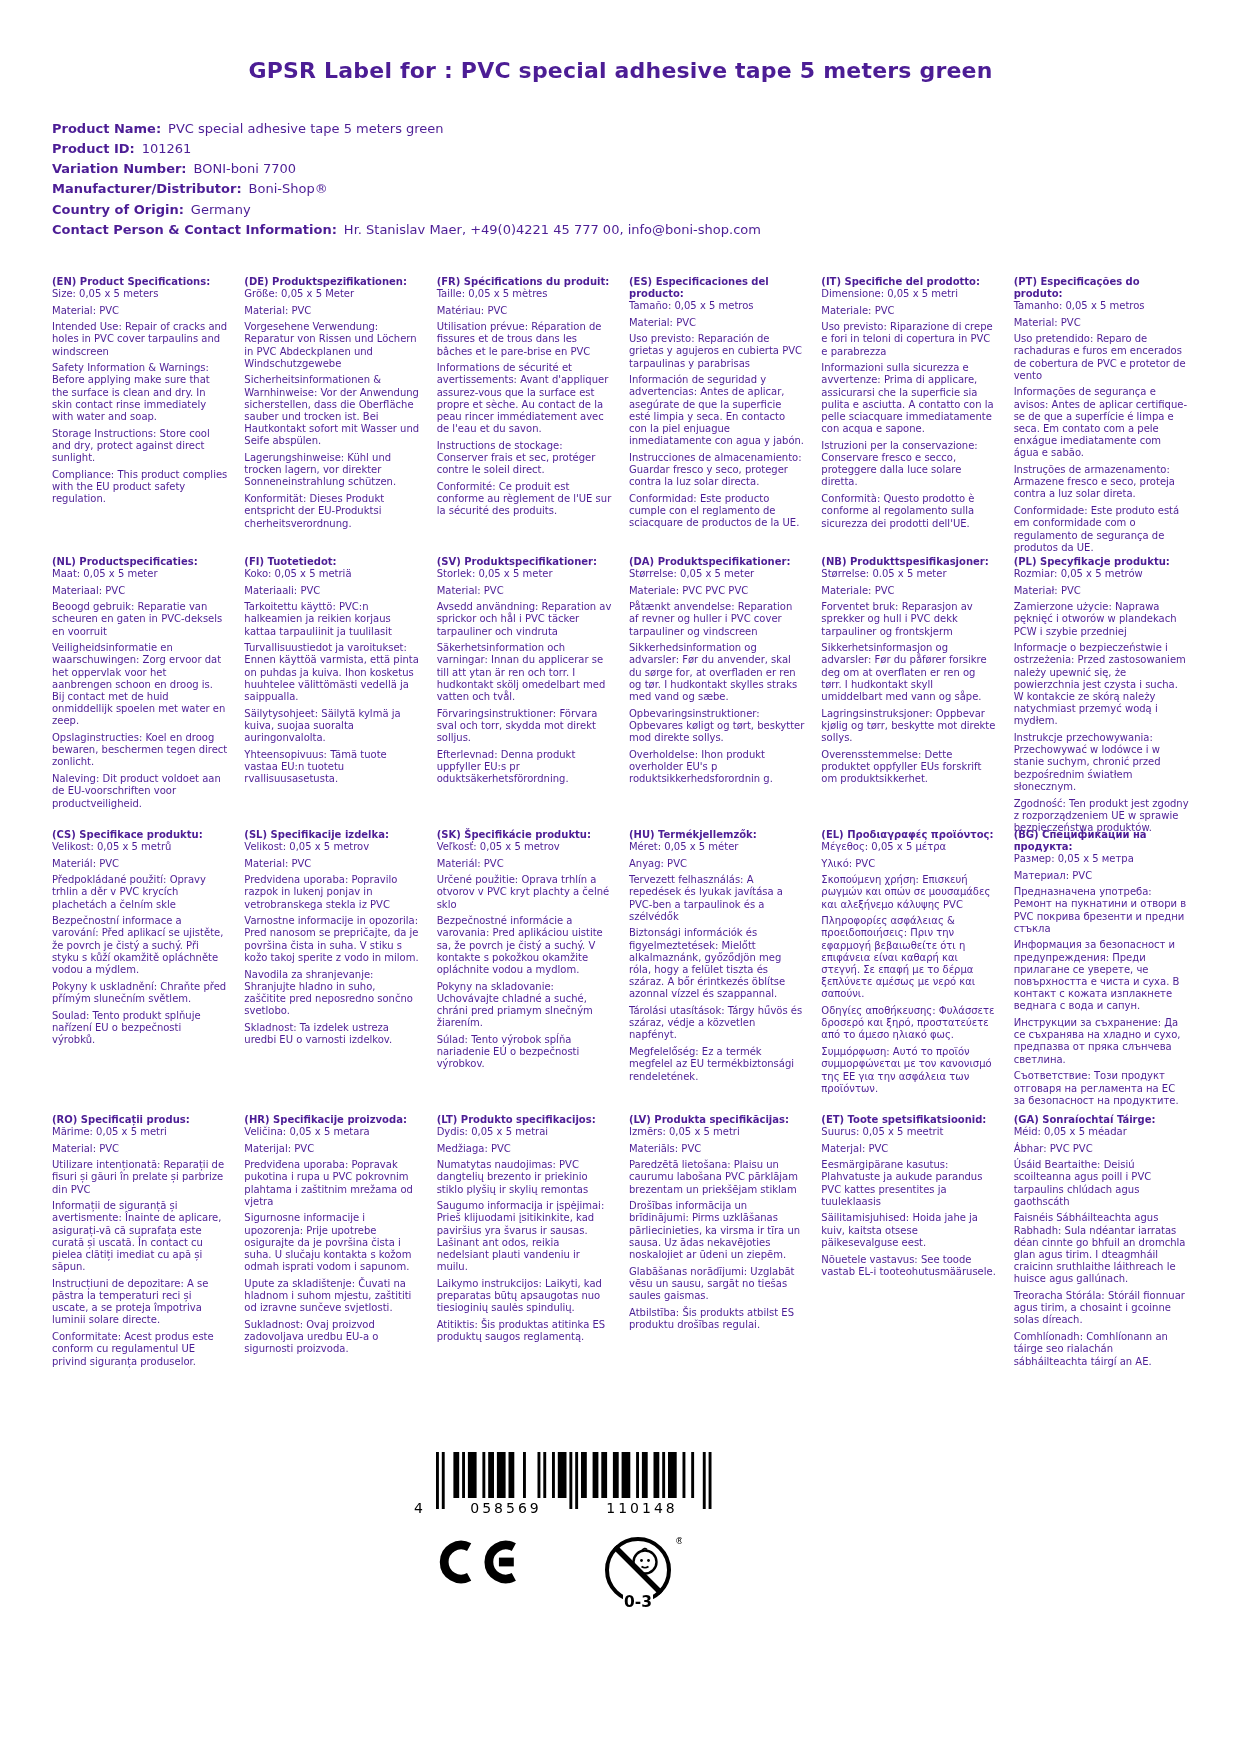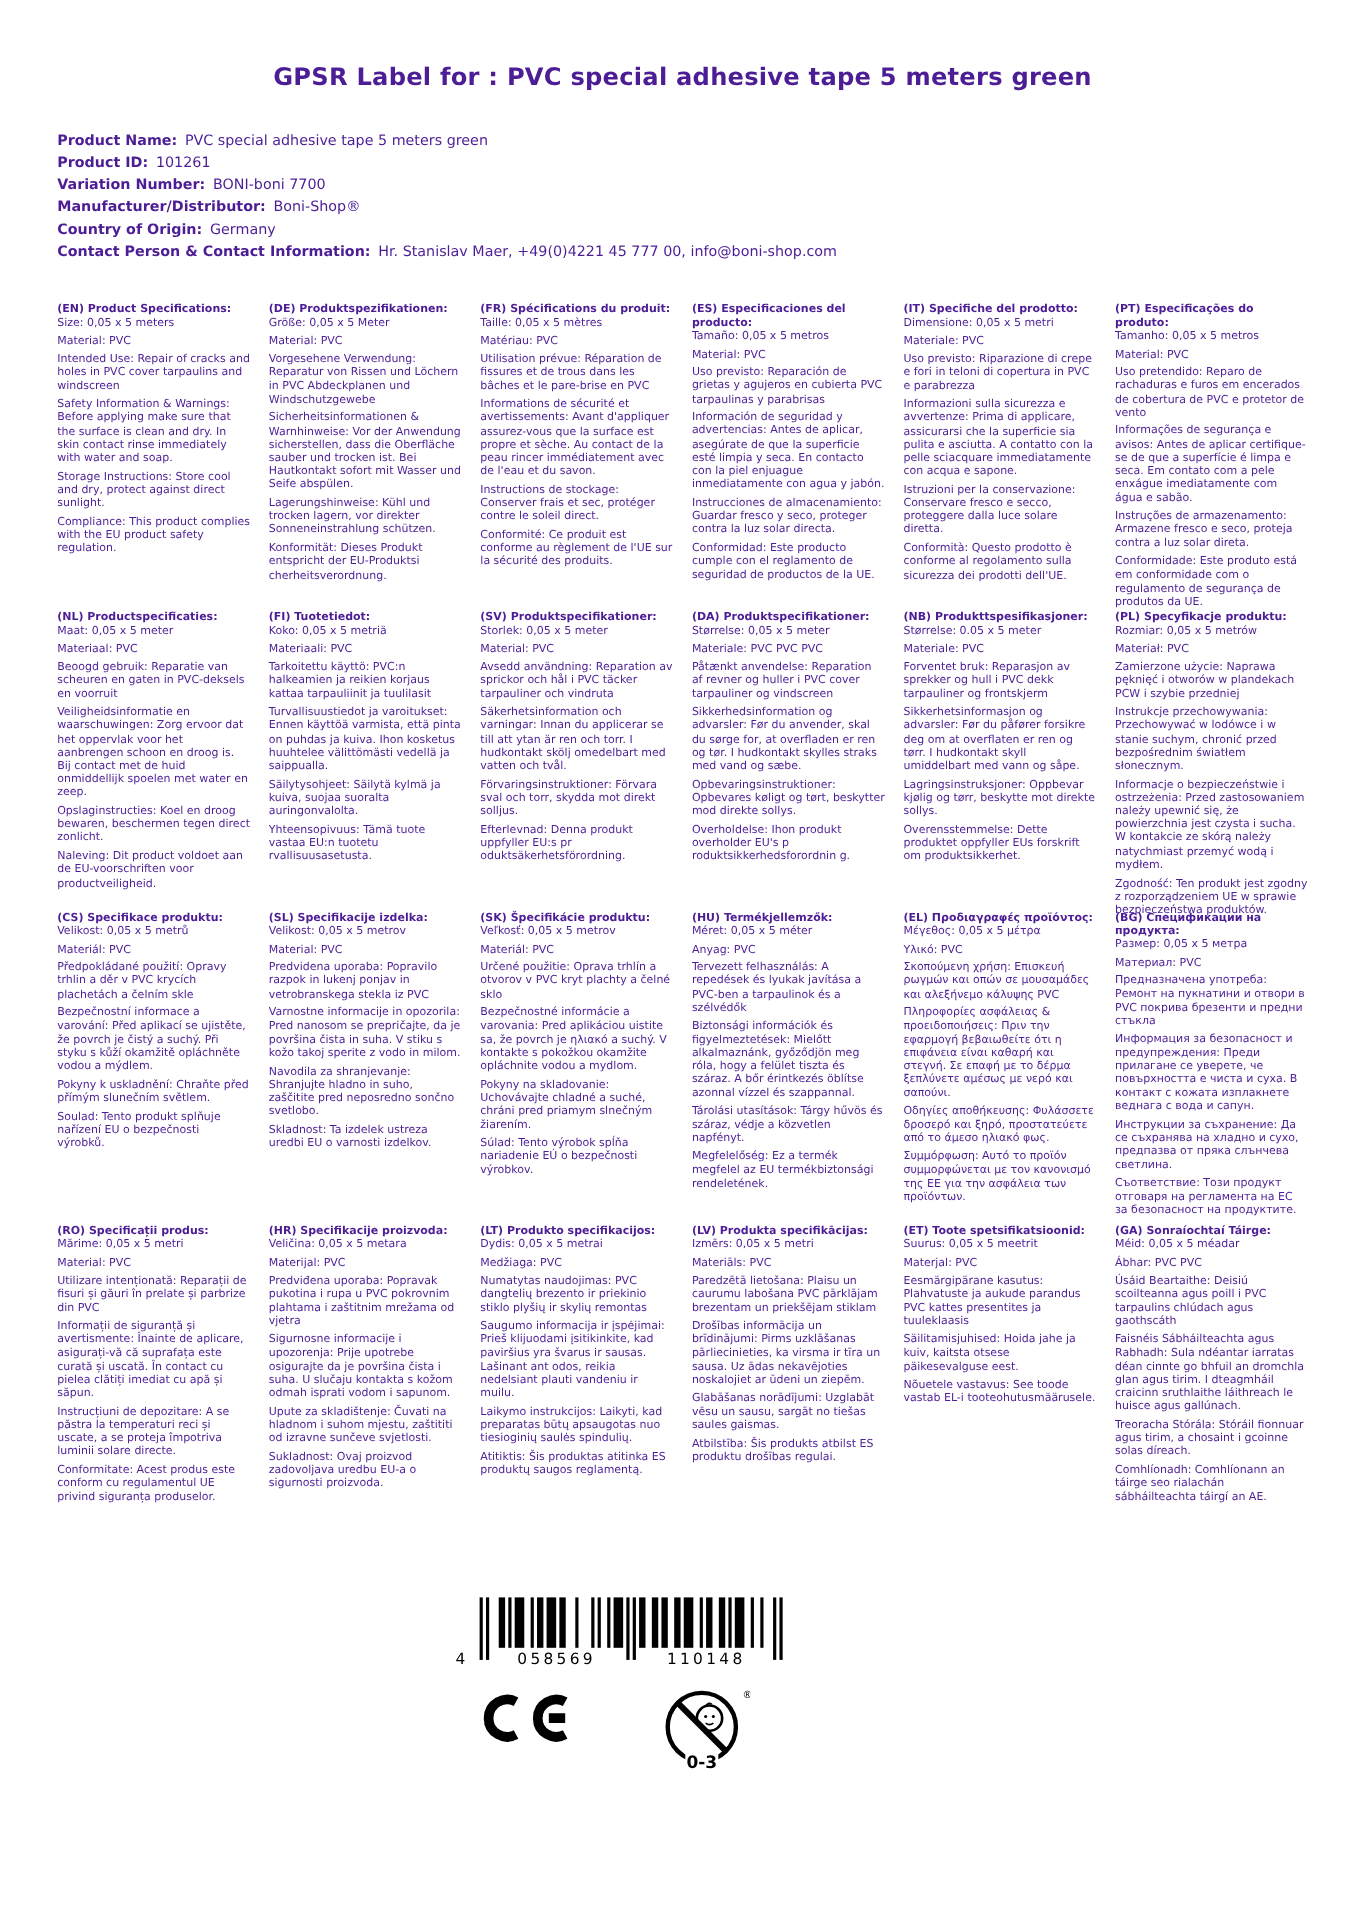--- a/index.html
+++ b/index.html
@@ -73,21 +73,21 @@
         <p>Instructions de stockage: Conserver frais et sec, protéger contre le soleil direct.</p>
         <p>Conformité: Ce produit est conforme au règlement de l'UE sur la sécurité des produits.</p>
       </div>
       <div class="spec-block">
         <h3 class="spec-title">(ES) Especificaciones del producto:</h3>
         <p class="tight">Tamaño: 0,05 x 5 metros</p>
         <p>Material: PVC</p>
         <p>Uso previsto: Reparación de grietas y agujeros en cubierta PVC tarpaulinas y parabrisas</p>
         <p>Información de seguridad y advertencias: Antes de aplicar, asegúrate de que la superficie esté limpia y seca. En contacto con la piel enjuague inmediatamente con agua y jabón.</p>
         <p>Instrucciones de almacenamiento: Guardar fresco y seco, proteger contra la luz solar directa.</p>
-        <p>Conformidad: Este producto cumple con el reglamento de seguridad de productos de la UE.</p>
+        <p>Conformidad: Este producto cumple con el reglamento de sciacquare de productos de la UE.</p>
       </div>
       <div class="spec-block">
         <h3 class="spec-title">(IT) Specifiche del prodotto:</h3>
         <p class="tight">Dimensione: 0,05 x 5 metri</p>
         <p>Materiale: PVC</p>
         <p>Uso previsto: Riparazione di crepe e fori in teloni di copertura in PVC e parabrezza</p>
         <p>Informazioni sulla sicurezza e avvertenze: Prima di applicare, assicurarsi che la superficie sia pulita e asciutta. A contatto con la pelle sciacquare immediatamente con acqua e sapone.</p>
         <p>Istruzioni per la conservazione: Conservare fresco e secco, proteggere dalla luce solare diretta.</p>
         <p>Conformità: Questo prodotto è conforme al regolamento sulla sicurezza dei prodotti dell'UE.</p>
       </div>
@@ -143,22 +143,22 @@
         <p>Forventet bruk: Reparasjon av sprekker og hull i PVC dekk tarpauliner og frontskjerm</p>
         <p>Sikkerhetsinformasjon og advarsler: Før du påfører forsikre deg om at overflaten er ren og tørr. I hudkontakt skyll umiddelbart med vann og såpe.</p>
         <p>Lagringsinstruksjoner: Oppbevar kjølig og tørr, beskytte mot direkte sollys.</p>
         <p>Overensstemmelse: Dette produktet oppfyller EUs forskrift om produktsikkerhet.</p>
       </div>
       <div class="spec-block">
         <h3 class="spec-title">(PL) Specyfikacje produktu:</h3>
         <p class="tight">Rozmiar: 0,05 x 5 metrów</p>
         <p>Materiał: PVC</p>
         <p>Zamierzone użycie: Naprawa pęknięć i otworów w plandekach PCW i szybie przedniej</p>
+        <p>Informacje o bezpieczeństwie i ostrzeżenia: Przed zastosowaniem należy upewnić się, że powierzchnia jest czysta i sucha. W kontakcie ze skórą należy natychmiast przemyć wodą i mydłem.</p>
         <p>Instrukcje przechowywania: Przechowywać w lodówce i w stanie suchym, chronić przed bezpośrednim światłem słonecznym.</p>
-        <p>Informacje o bezpieczeństwie i ostrzeżenia: Przed zastosowaniem należy upewnić się, że powierzchnia jest czysta i sucha. W kontakcie ze skórą należy natychmiast przemyć wodą i mydłem.</p>
         <p>Zgodność: Ten produkt jest zgodny z rozporządzeniem UE w sprawie bezpieczeństwa produktów.</p>
       </div>
       <div class="spec-block">
         <h3 class="spec-title">(CS) Specifikace produktu:</h3>
         <p class="tight">Velikost: 0,05 x 5 metrů</p>
         <p>Materiál: PVC</p>
         <p>Předpokládané použití: Opravy trhlin a děr v PVC krycích plachetách a čelním skle</p>
         <p>Bezpečnostní informace a varování: Před aplikací se ujistěte, že povrch je čistý a suchý. Při styku s kůží okamžitě opláchněte vodou a mýdlem.</p>
         <p>Pokyny k uskladnění: Chraňte před přímým slunečním světlem.</p>
         <p>Soulad: Tento produkt splňuje nařízení EU o bezpečnosti výrobků.</p>
@@ -170,21 +170,21 @@
         <p>Predvidena uporaba: Popravilo razpok in lukenj ponjav in vetrobranskega stekla iz PVC</p>
         <p>Varnostne informacije in opozorila: Pred nanosom se prepričajte, da je površina čista in suha. V stiku s kožo takoj sperite z vodo in milom.</p>
         <p>Navodila za shranjevanje: Shranjujte hladno in suho, zaščitite pred neposredno sončno svetlobo.</p>
         <p>Skladnost: Ta izdelek ustreza uredbi EU o varnosti izdelkov.</p>
       </div>
       <div class="spec-block">
         <h3 class="spec-title">(SK) Špecifikácie produktu:</h3>
         <p class="tight">Veľkosť: 0,05 x 5 metrov</p>
         <p>Materiál: PVC</p>
         <p>Určené použitie: Oprava trhlín a otvorov v PVC kryt plachty a čelné sklo</p>
-        <p>Bezpečnostné informácie a varovania: Pred aplikáciou uistite sa, že povrch je ηλιακό a suchý. V kontakte s pokožkou okamžite opláchnite vodou a mydlom.</p>
+        <p>Bezpečnostné informácie a varovania: Pred aplikáciou uistite sa, že povrch je čistý a suchý. V kontakte s pokožkou okamžite opláchnite vodou a mydlom.</p>
         <p>Pokyny na skladovanie: Uchovávajte chladné a suché, chráni pred priamym slnečným žiarením.</p>
         <p>Súlad: Tento výrobok spĺňa nariadenie EÚ o bezpečnosti výrobkov.</p>
       </div>
       <div class="spec-block">
         <h3 class="spec-title">(HU) Termékjellemzők:</h3>
         <p class="tight">Méret: 0,05 x 5 méter</p>
         <p>Anyag: PVC</p>
         <p>Tervezett felhasználás: A repedések és lyukak javítása a PVC-ben a tarpaulinok és a szélvédők</p>
         <p>Biztonsági információk és figyelmeztetések: Mielőtt alkalmaznánk, győződjön meg róla, hogy a felület tiszta és száraz. A bőr érintkezés öblítse azonnal vízzel és szappannal.</p>
         <p>Tárolási utasítások: Tárgy hűvös és száraz, védje a közvetlen napfényt.</p>

